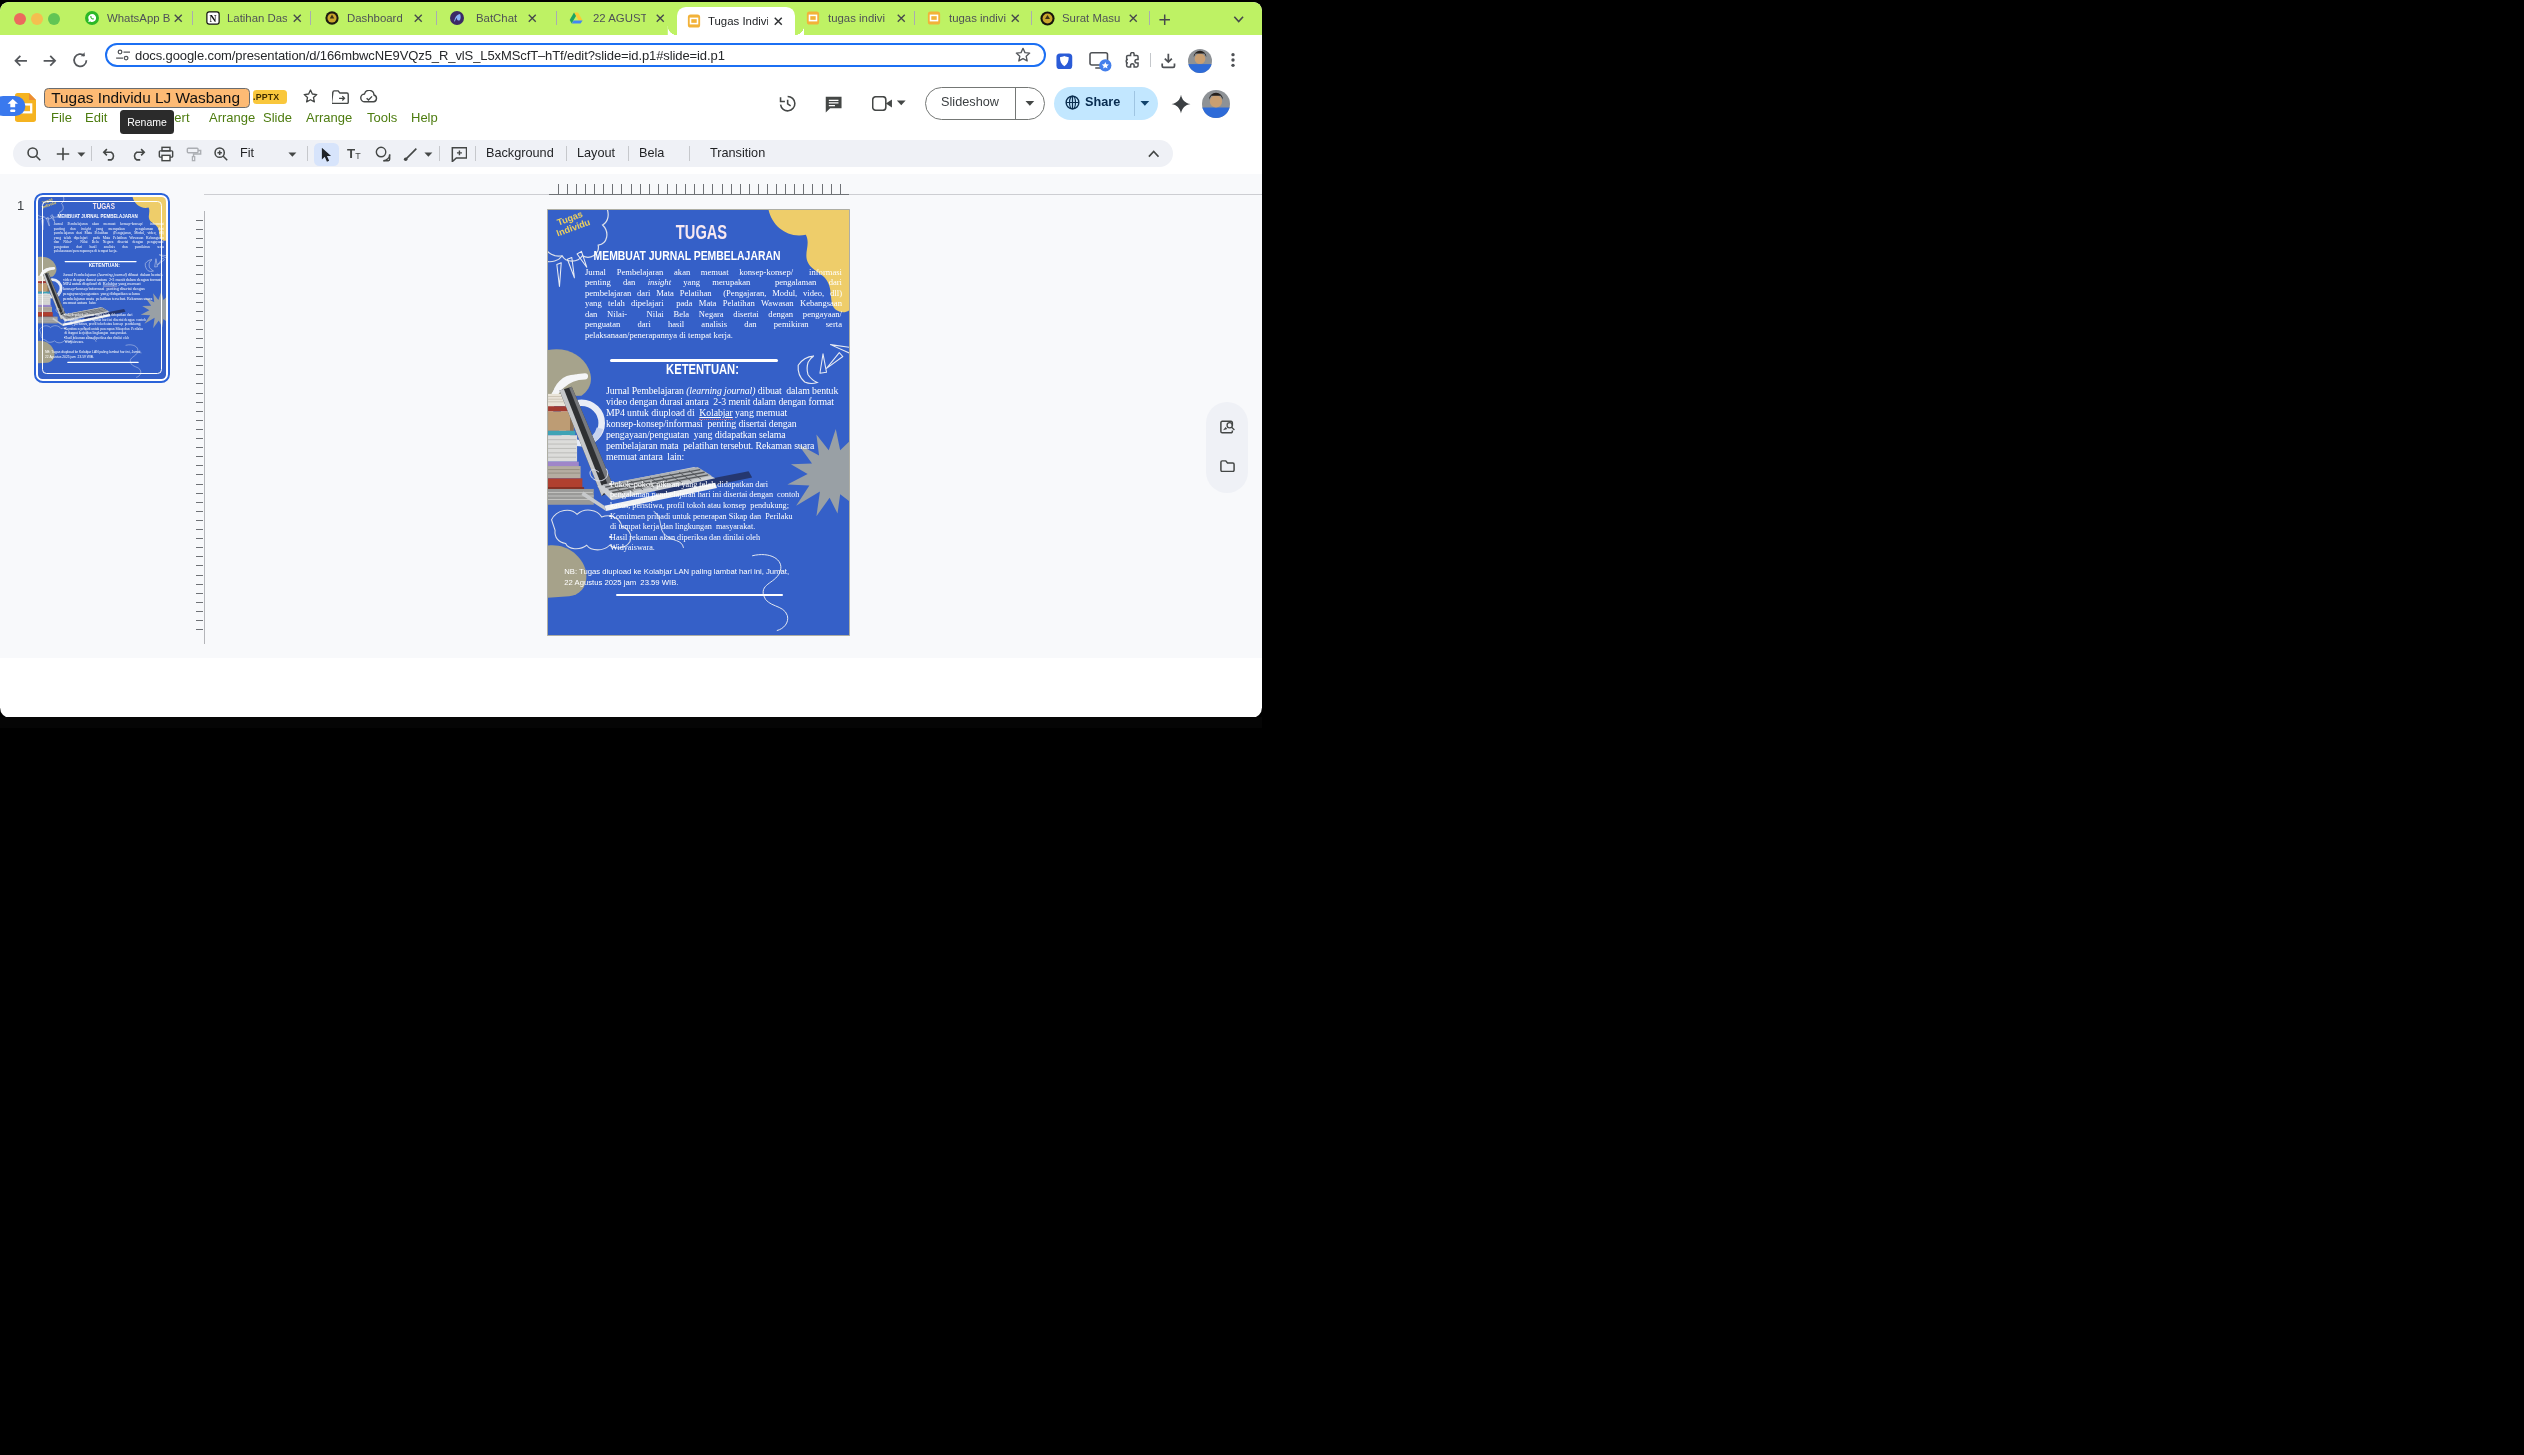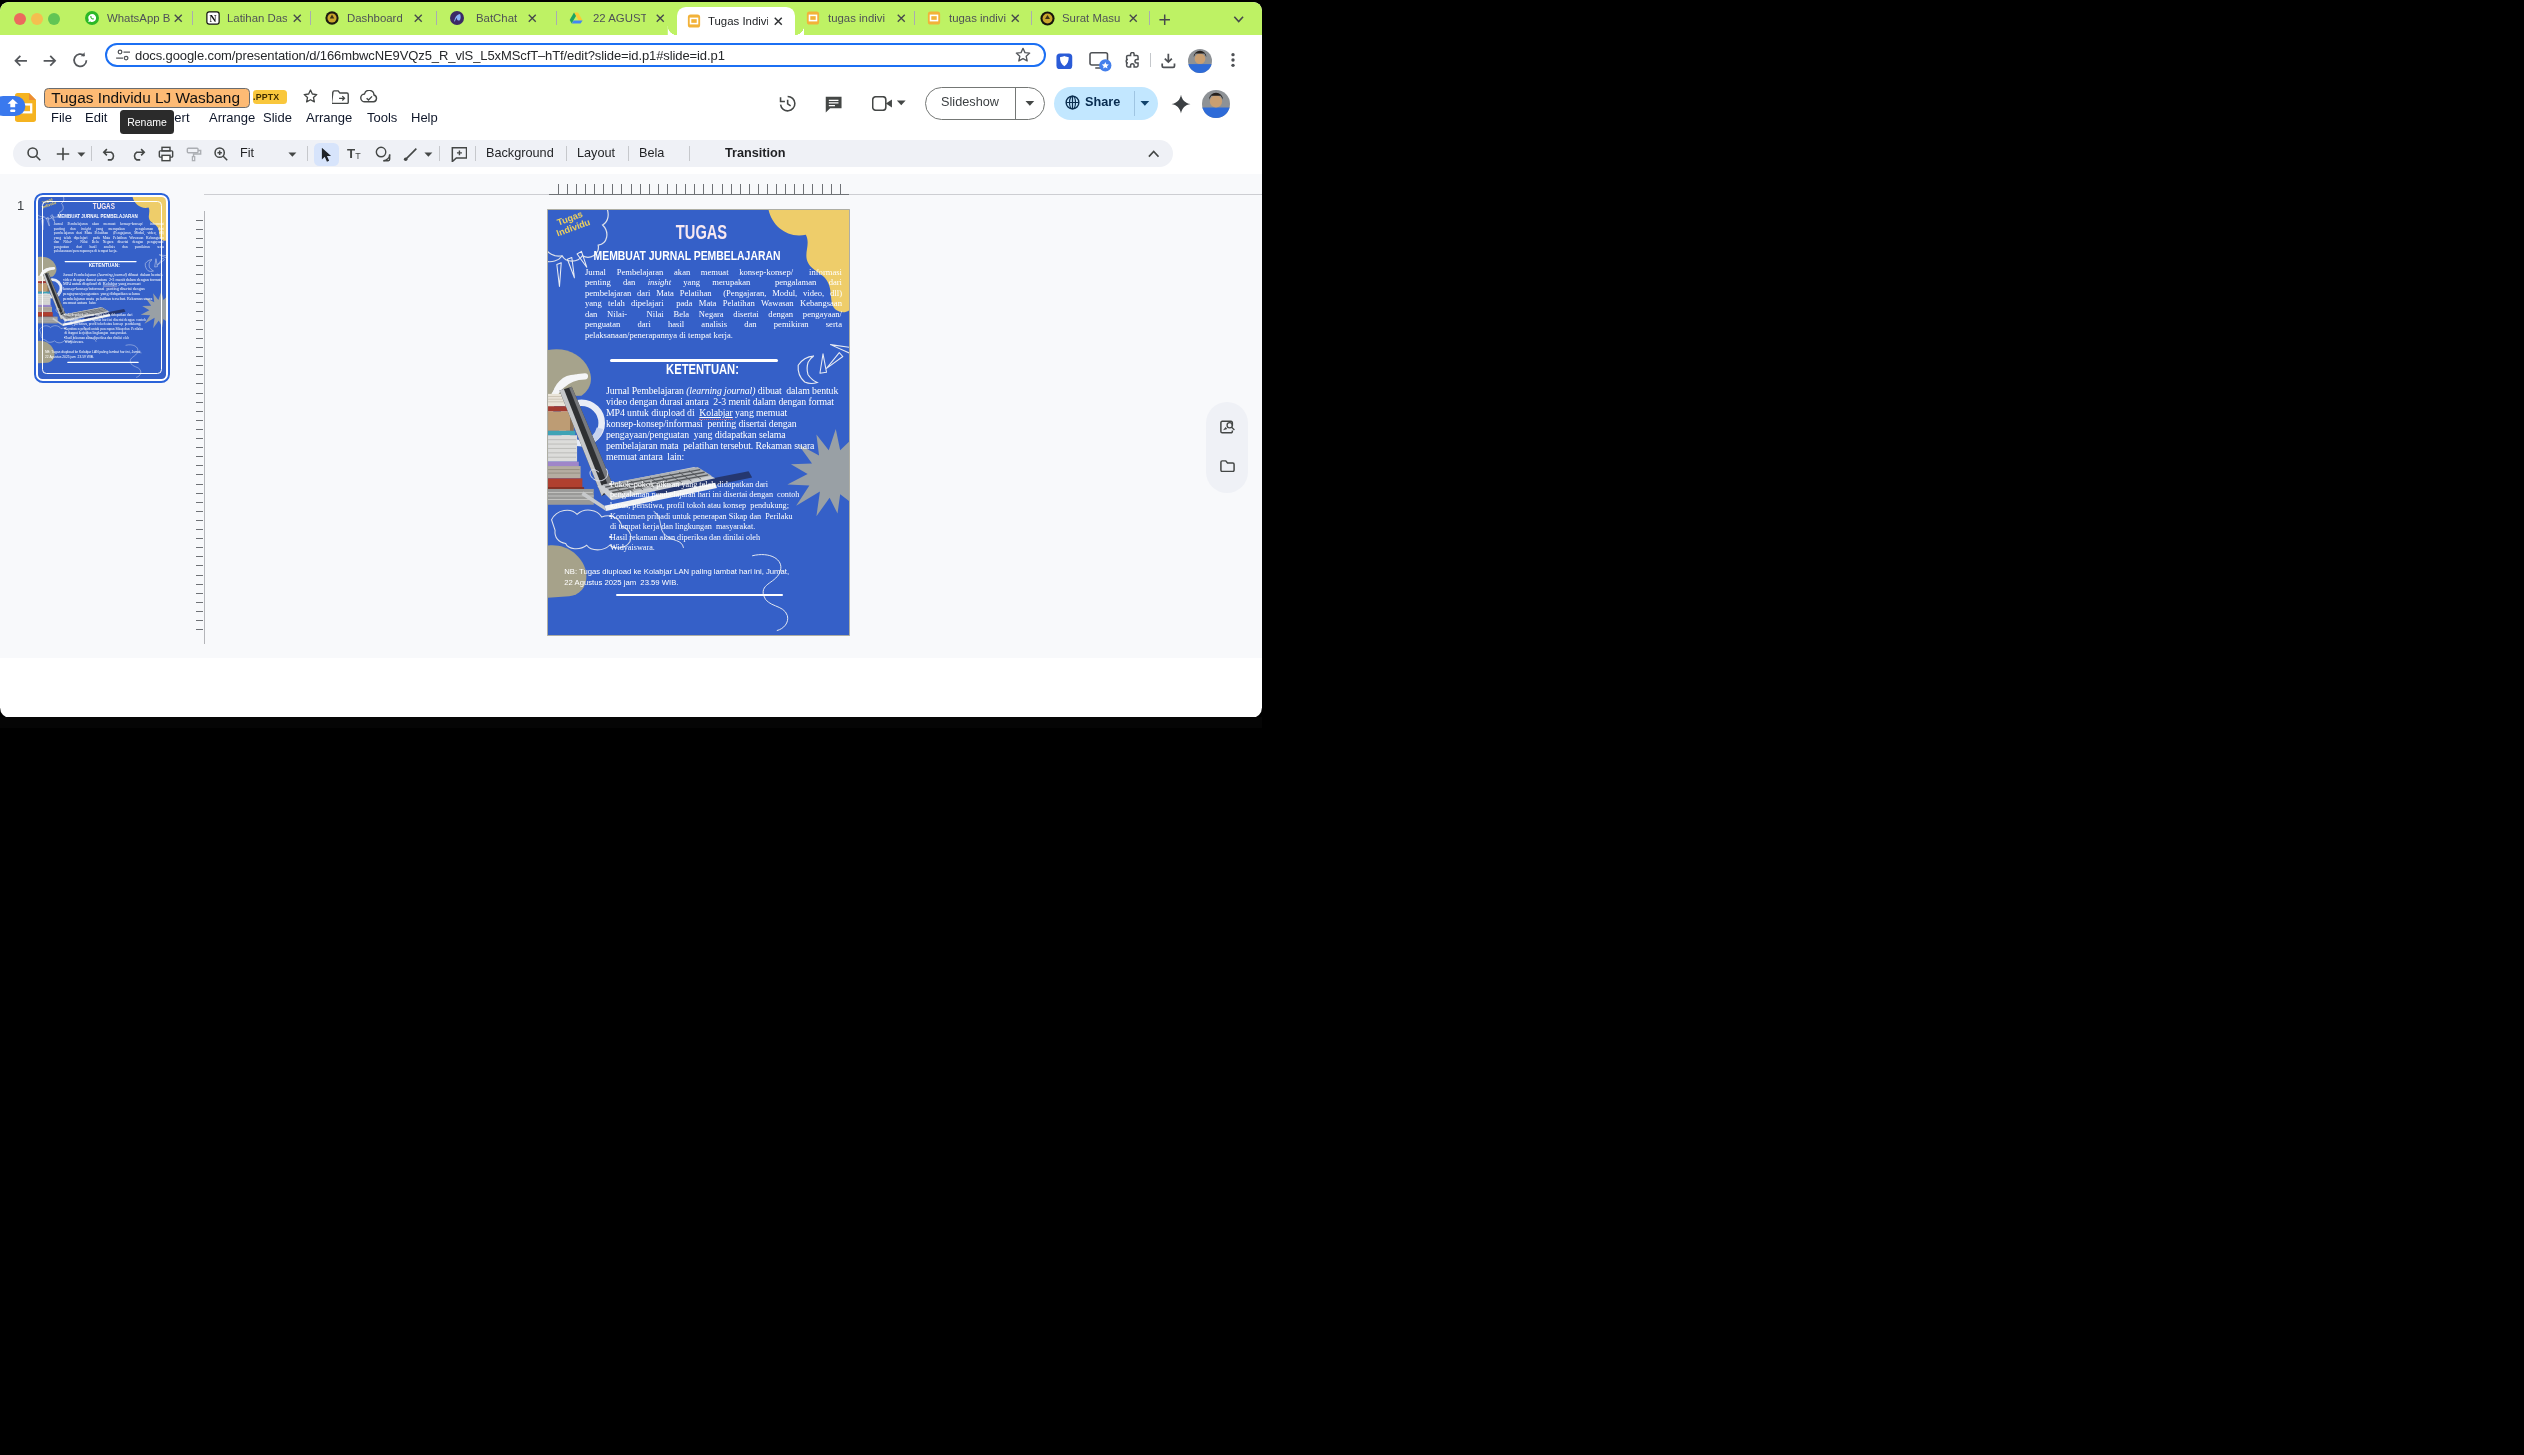--- a/index.html
+++ b/index.html
@@ -20,21 +20,21 @@
   #activetab:before { left:-8.8px; transform:scaleX(-1); }
   #activetab:after { right:-8.8px; }
   
   #urlrow { position:absolute; left:0; top:33px; width:1300px; height:51px; background:#fff; }
   #omnibox { position:absolute; left:105px; top:8.4px; width:941px; height:24px; border:2.2px solid #1b6ff3; border-radius:12.3px; background:#fff; }
   #urltext { position:absolute; left:28px; top:2.6px; font-size:13px; color:#26282b; letter-spacing:-0.1px; white-space:nowrap; }
   
   #header { position:absolute; left:0; top:84px; width:1262px; height:49px; background:#fff; }
   #titlebox { position:absolute; left:44px; top:2.2px; width:206px; height:20px; border:1.6px solid #6a6d70; border-radius:4.4px; background:#fdba74; font-size:15.4px; color:#111; padding-left:6.2px; line-height:17.6px; white-space:nowrap; }
   #pptx { position:absolute; left:253px; top:4.4px; width:34px; height:14px; background:#f9c73c; border-radius:3.5px; font-size:8.8px; font-weight:bold; color:#402d00; text-align:left; line-height:14px; letter-spacing:0.2px;}
-  .menuitem { position:absolute; top:24px; font-size:13px; color:#0f172a; }
+  .menuitem { position:absolute; top:24px; font-size:13px; color:#4d7c0f; }
   #tooltip { position:absolute; left:120px; top:24px; width:54px; height:24.6px; background:#2b2b2b; border-radius:3.5px; color:#fff; font-size:10.5px; text-align:center; line-height:24.6px; z-index:30; }
   .pill { position:absolute; top:0.9px; height:33px; border-radius:16.7px; }
   
   #toolbar { position:absolute; left:0; top:134px; width:1262px; height:39px; background:#fff; }
   #tbpill { position:absolute; left:13px; top:4.4px; width:1160px; height:27px; background:#eff1f6; border-radius:13.6px; }
   .tbsep { position:absolute; top:6.2px; width:0.9px; height:15px; background:#c6c8cc; }
   .tbtxt { position:absolute; top:6.2px; font-size:12.7px; color:#1f2023; }
   .ticon { position:absolute; top:6.2px; width:16px; height:16px; }
   
   #canvas { position:absolute; left:0; top:172px; width:1262px; height:484px; background:#f8f9fb; }
@@ -402,21 +402,21 @@
           <path d="M1.5 2 h16 v11.5 h-11.5 l-4.5 4z" fill="none" stroke="#444746" stroke-width="1.7"></path>
           <path d="M9.5 5 v5.5 M6.7 7.7 h5.6" stroke="#444746" stroke-width="1.6"></path>
         </svg>
     <div class="tbsep" style="left:462px;"></div>
     <div class="tbtxt" style="left:473px;">Background</div>
     <div class="tbsep" style="left:553px;"></div>
     <div class="tbtxt" style="left:564px;">Layout</div>
     <div class="tbsep" style="left:615px;"></div>
     <div class="tbtxt" style="left:626px;">Bela</div>
     <div class="tbsep" style="left:676px;"></div>
-    <div class="tbtxt" style="left:712px;font-weight:bold;">Transition</div>
+    <div class="tbtxt" style="left:697px;">Transition</div>
     <svg class="abs" style="left:1135px;top:9.7px;" width="11.4" height="8" viewBox="0 0 13 9">
           <path d="M1 7.5 L6.5 1.5 L12 7.5" stroke="#444746" stroke-width="1.8" fill="none"></path>
         </svg>
   </div>
     </div>
   <div id="canvas">
 
     <div class="abs" style="left:204px;top:20.7px;width:1058px;height:0.9px;background:#cdced2;"></div>
     <div class="abs" style="left:549px;top:20px;width:300px;height:1.3px;background:#6f7276;"></div>
     <div class="abs" style="left:204px;top:37px;width:0.9px;height:433px;background:#b4b5b9;"></div>

